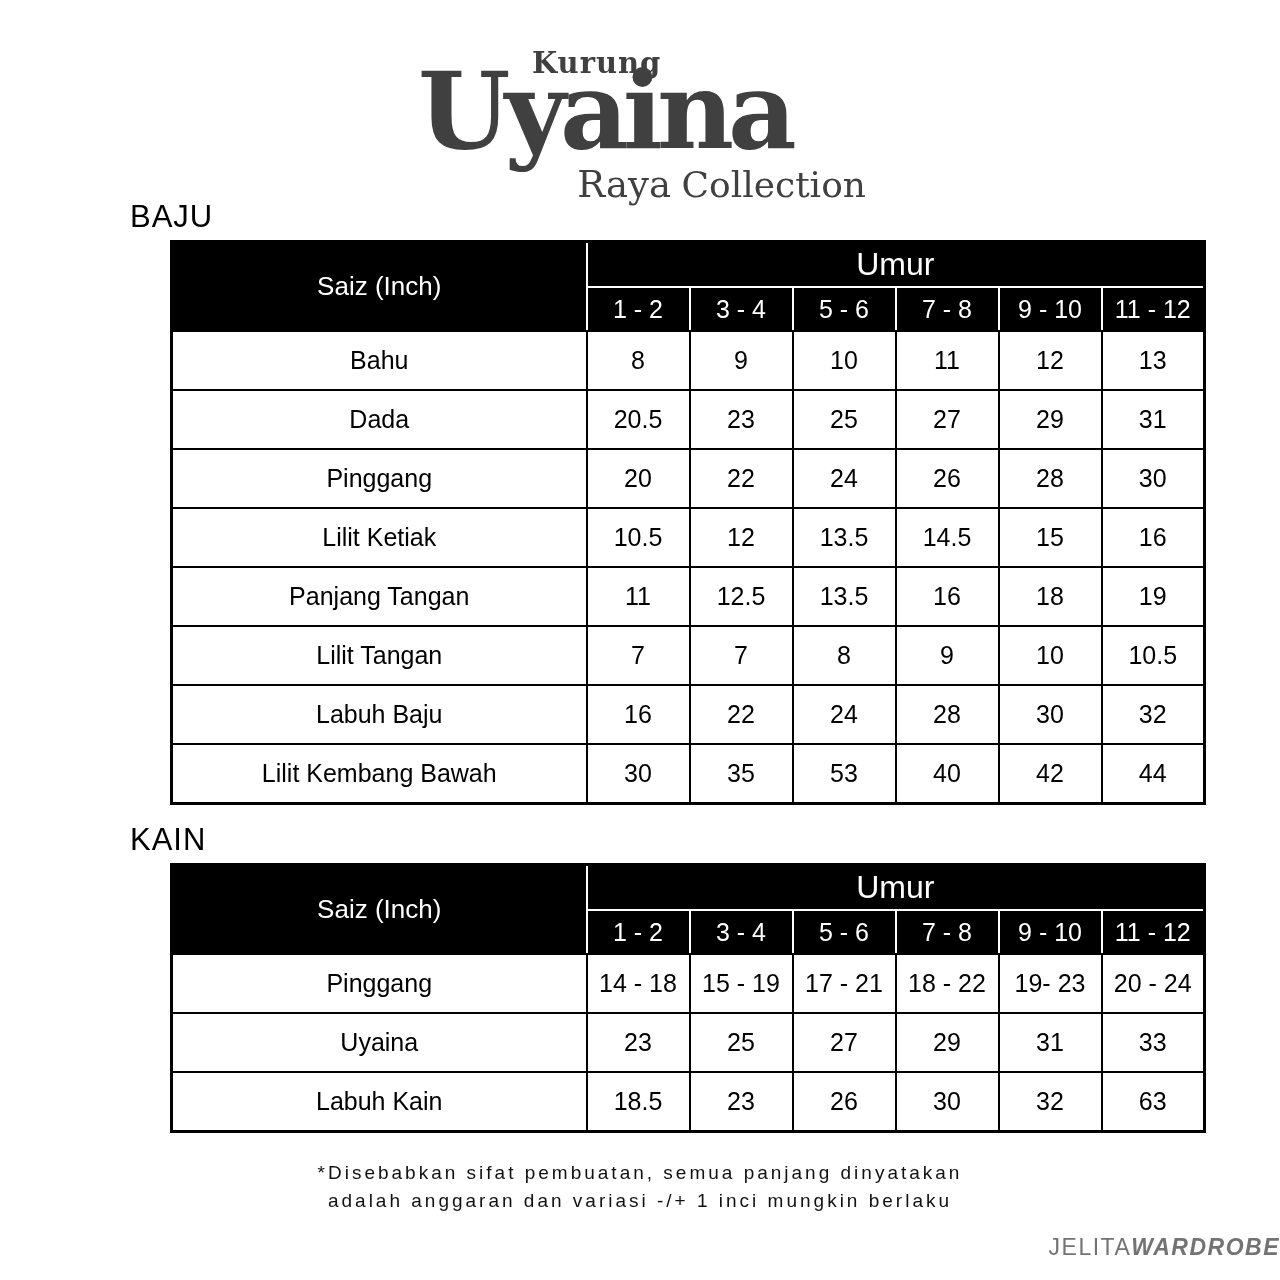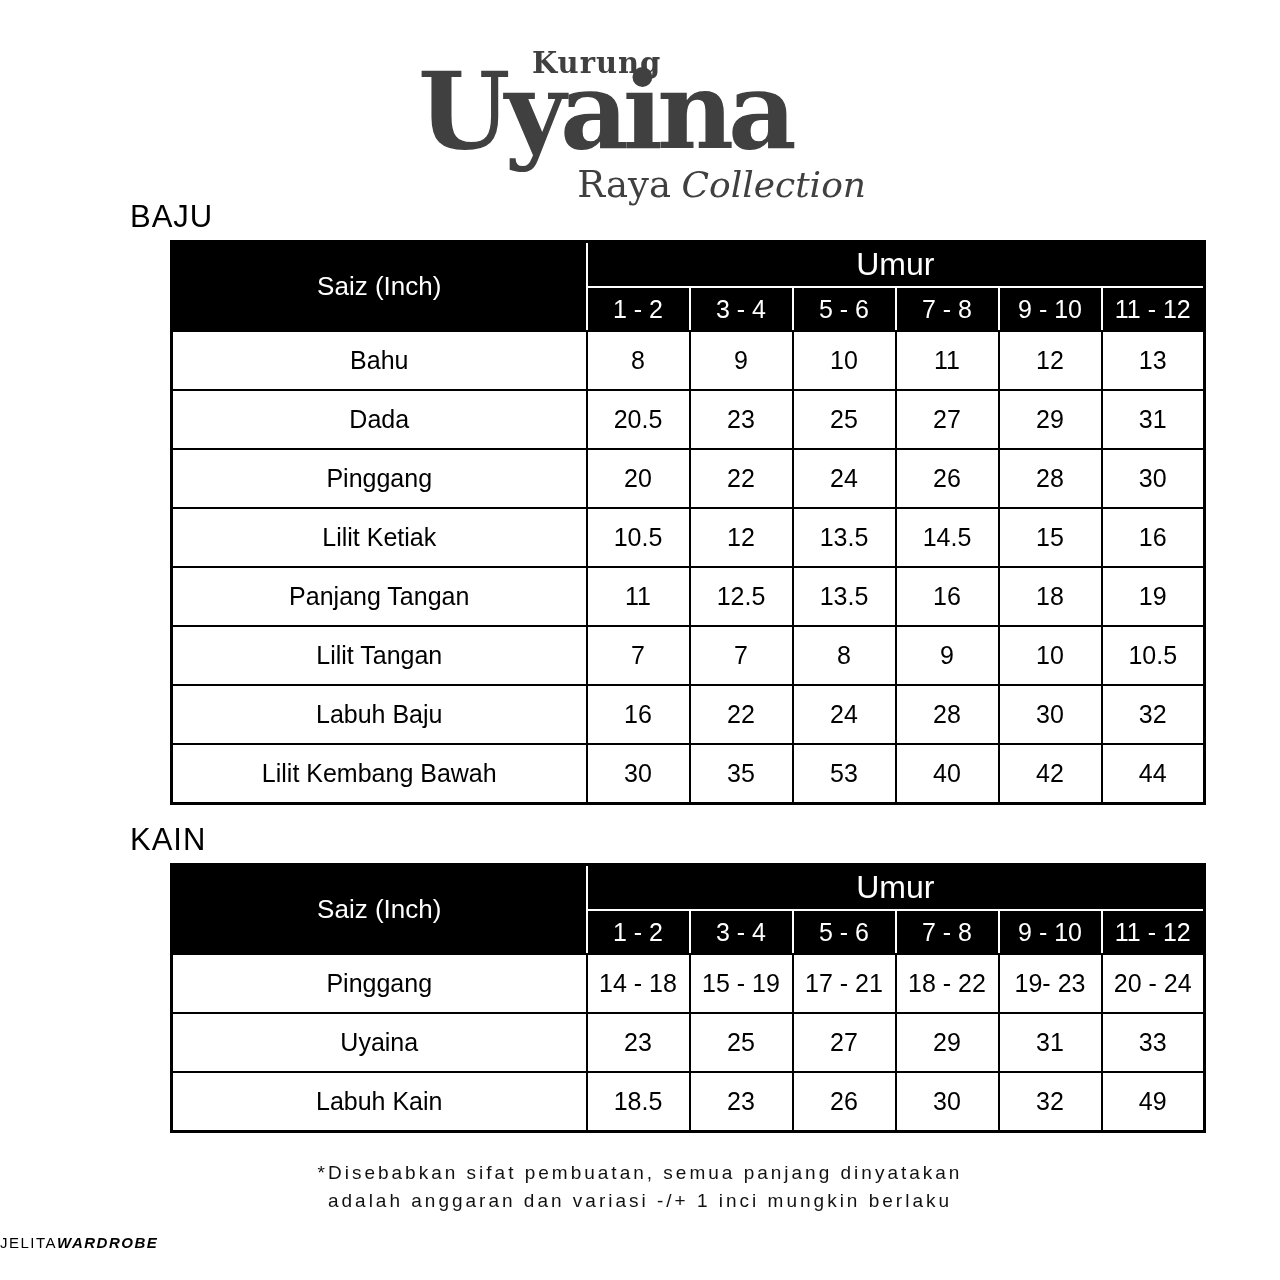--- a/index.html
+++ b/index.html
@@ -63,21 +63,20 @@
     right: 4px;
     bottom: -8px;
     white-space: nowrap;
   }
   .logo-raya {
     font-family: "DejaVu Serif", serif;
     font-size: 37px;
   }
   .logo-collection {
     font-family: "DejaVu Serif", serif;
-    font-style: italic;
     font-size: 36px;
     margin-left: 6px;
   }
 
   
   .content { margin-left: 122px; width: 1033px; }
   .section-title {
     font-size: 31px;
     font-weight: 400;
     letter-spacing: 1px;
@@ -120,24 +119,24 @@
   .note {
     margin-top: 26px;
     text-align: center;
     font-size: 19px;
     letter-spacing: 3px;
     line-height: 1.45;
     color: #111;
   }
   .brand {
     margin-top: 20px;
-    text-align: left;
-    font-size: 15px;
+    text-align: right;
+    font-size: 23px;
     letter-spacing: 1.5px;
-    color: #000000;
+    color: #737373;
     white-space: nowrap;
   }
   .brand-italic { font-weight: 700; font-style: italic; }
 </style>
 </head>
 <body>
 
 <div class="page">
 
 
@@ -297,21 +296,21 @@
             <td>31</td>
             <td>33</td>
           </tr>
           <tr>
             <td>Labuh Kain</td>
             <td>18.5</td>
             <td>23</td>
             <td>26</td>
             <td>30</td>
             <td>32</td>
-            <td>49</td>
+            <td>63</td>
           </tr>
         </tbody>
     </table>
 
   </div>
 
   <div class="note">
     <div>*Disebabkan sifat pembuatan, semua panjang dinyatakan</div>
     <div>adalah anggaran dan variasi -/+ 1 inci mungkin berlaku</div>
   </div>

